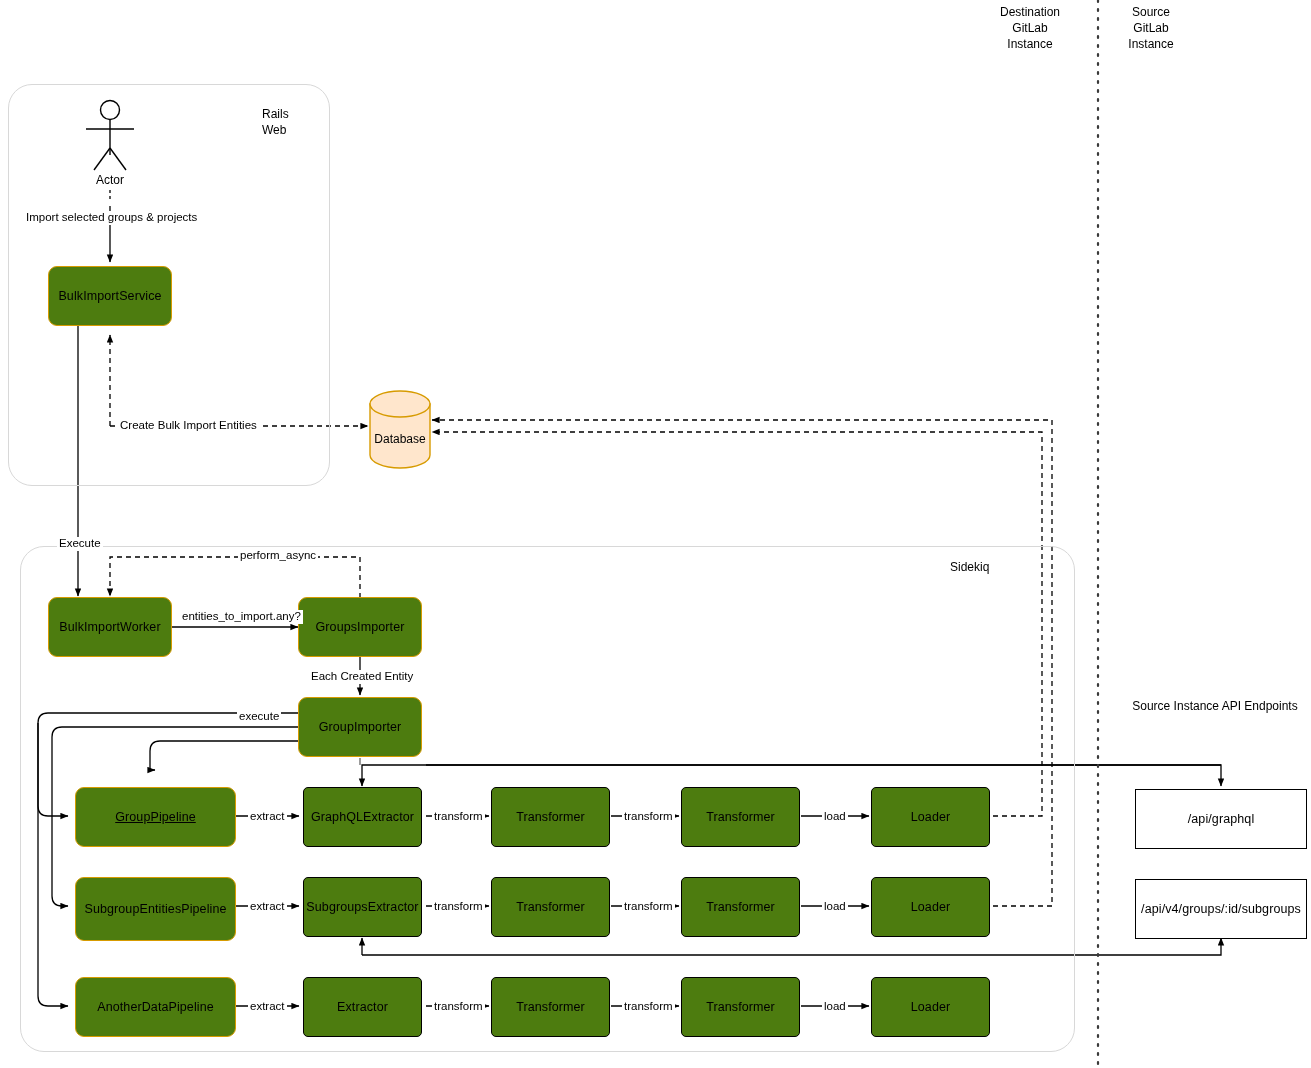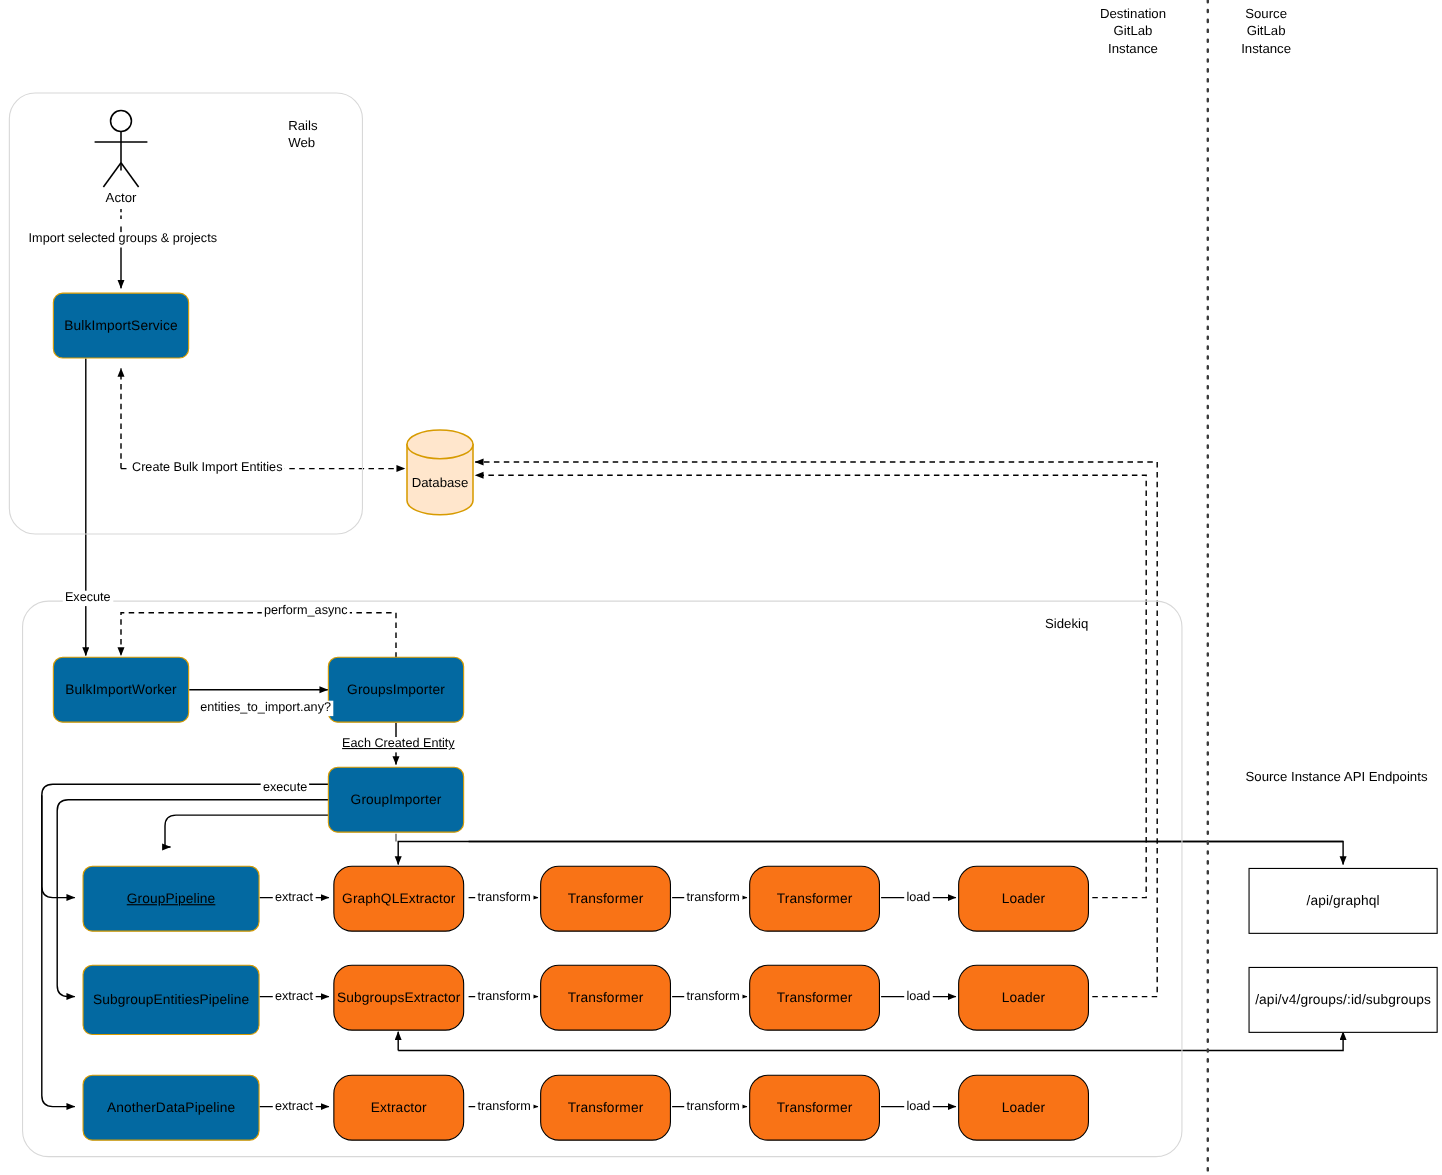--- a/index.html
+++ b/index.html
@@ -33,28 +33,28 @@
     display: flex;
     align-items: center;
     justify-content: center;
     text-align: center;
     font-size: 12.5px;
     line-height: 1.15;
     letter-spacing: 0.1px;
     color: #000;
   }
   .node.orange {
-    background: #0369a1;
+    background: #4d7c0f;
     border: 1.4px solid #d79b00;
     border-radius: 9px;
   }
   .node.plain {
-    background: #f97316;
+    background: #4d7c0f;
     border: 1.4px solid #000000;
-    border-radius: 17px;
+    border-radius: 5px;
   }
   .node.square {
     background: #ffffff;
     border: 1.4px solid #000000;
     border-radius: 0;
   }
   .container-box {
     position: absolute;
     box-sizing: border-box;
     border: 1.2px solid #d8d8d8;
@@ -254,23 +254,23 @@
   </div>
 
   <div class="edge-label" style="left:24px; top:211px;">Import selected groups &amp; projects</div>
 
   <div class="edge-label" style="left:118px; top:419px;">Create Bulk Import Entities</div>
 
   <div class="edge-label" style="left:57px; top:537px;">Execute</div>
 
   <div class="edge-label" style="left:196px; top:549px;margin-left:42px;">perform_async</div>
 
-  <div class="edge-label" style="left:180px; top:637px;">entities_to_import.any?</div>
-
-  <div class="edge-label" style="left:309px; top:670px;text-decoration:underline;">Each Created Entity</div>
+  <div class="edge-label" style="left:180px; top:610px;">entities_to_import.any?</div>
+
+  <div class="edge-label" style="left:309px; top:670px;">Each Created Entity</div>
 
   <div class="edge-label" style="left:237px; top:710px;">execute</div>
 
   <div class="edge-label" style="left:248px; top:810px;">extract</div>
   <div class="edge-label" style="left:248px; top:900px;">extract</div>
   <div class="edge-label" style="left:248px; top:1000px;">extract</div>
 
   <div class="edge-label" style="left:432px; top:810px;">transform</div>
   <div class="edge-label" style="left:432px; top:900px;">transform</div>
   <div class="edge-label" style="left:432px; top:1000px;">transform</div>

